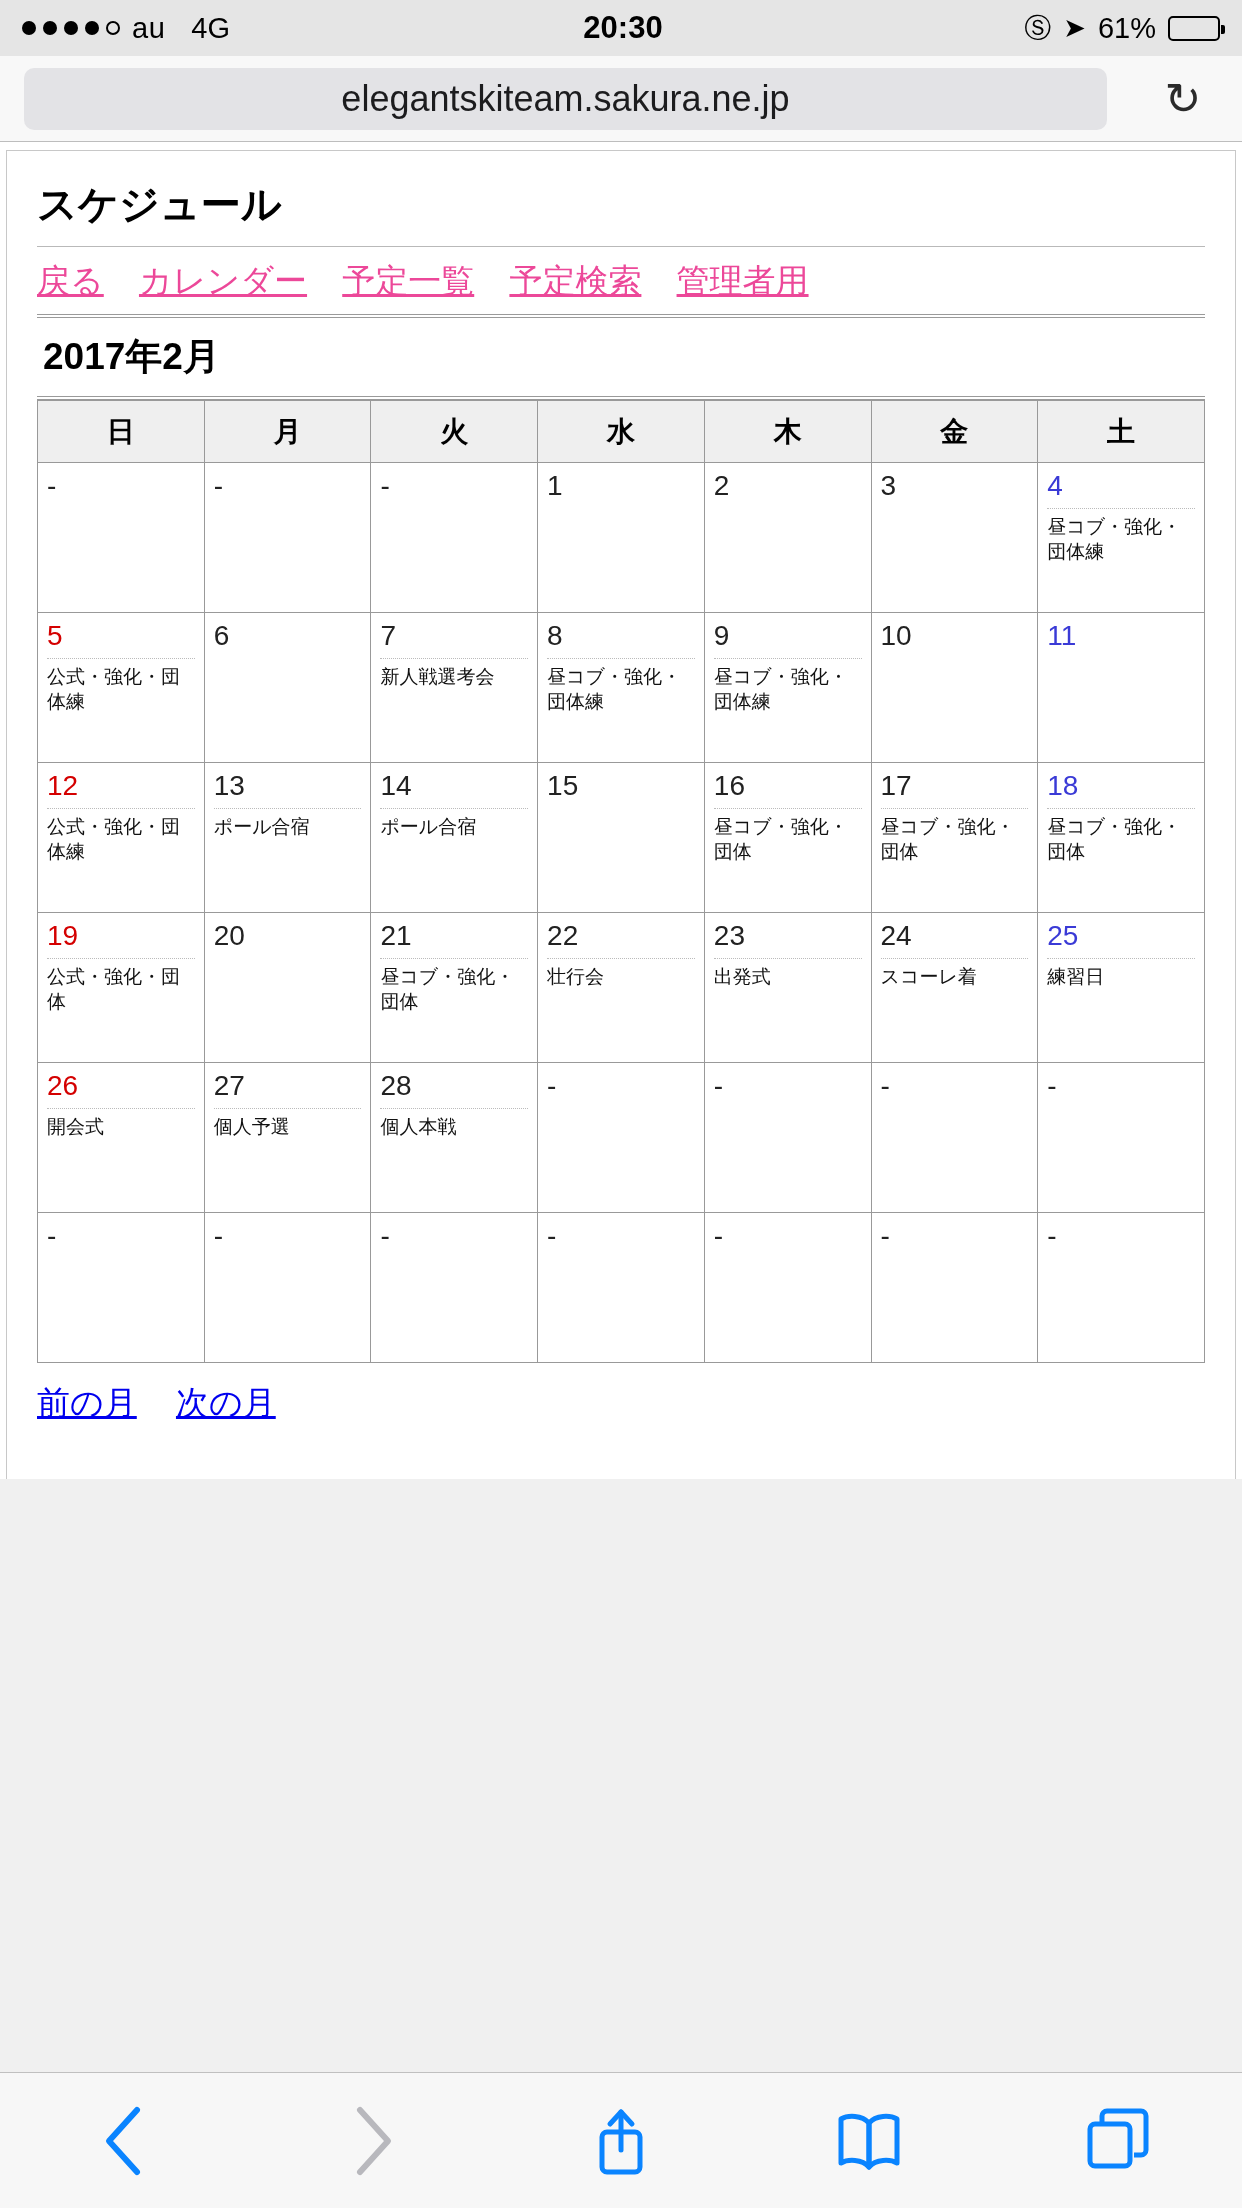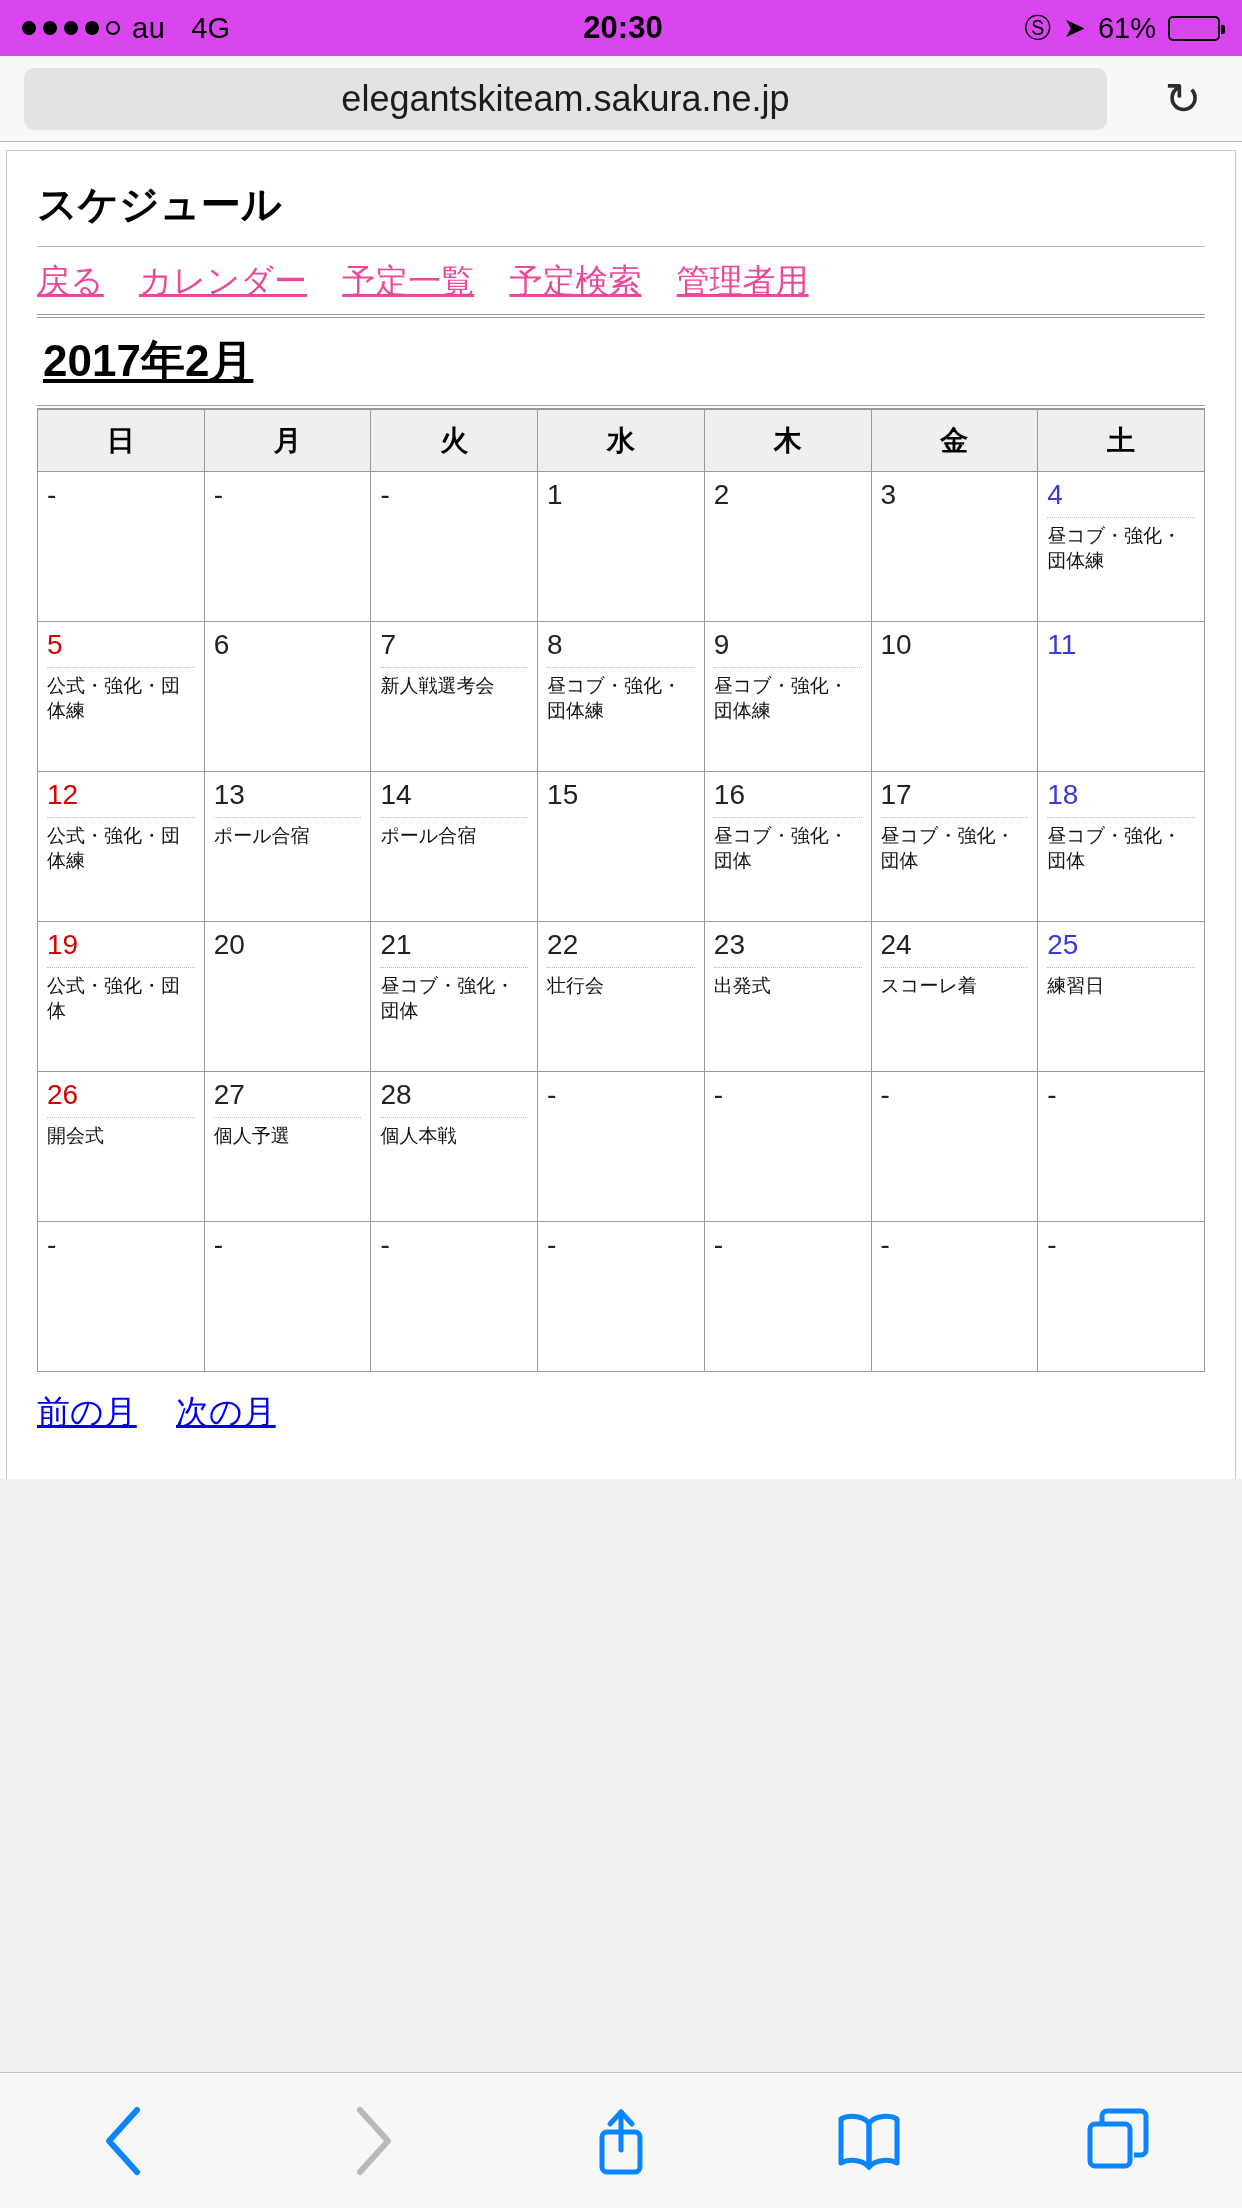--- a/index.html
+++ b/index.html
@@ -7,21 +7,21 @@
     width: 1242px;
     height: 2208px;
     background: #ffffff;
     font-family: "Liberation Sans", sans-serif;
   }
   body { position: relative; overflow: hidden; }
 
   
   .statusbar {
     height: 56px;
-    background: #d946ef;
+    background: #e5e5e5;
     display: flex;
     align-items: center;
     padding: 0 22px;
     font-size: 30px;
     color: #000;
     position: relative;
   }
   .sb-left { display: flex; align-items: center; gap: 12px; }
   .dots { display: flex; align-items: center; gap: 7px; }
   .dot { width: 14px; height: 14px; border-radius: 50%; background: #000; }
@@ -123,24 +123,23 @@
     color: #0000ee;
   }
   .navlinks a {
     color: #ec4899;
     text-decoration: underline;
     margin-right: 26px;
     white-space: nowrap;
   }
   .navlinks a:last-child { margin-right: 0; }
   .monthline {
-    font-size: 44px;
+    font-size: 37px;
     font-weight: bold;
     padding: 14px 0 14px 6px;
-    text-decoration: underline;
   }
   .pager {
     padding: 18px 0 16px 0;
     font-size: 33px;
   }
   .pager a {
     color: #0000ee;
     text-decoration: underline;
     margin-right: 30px;
   }

